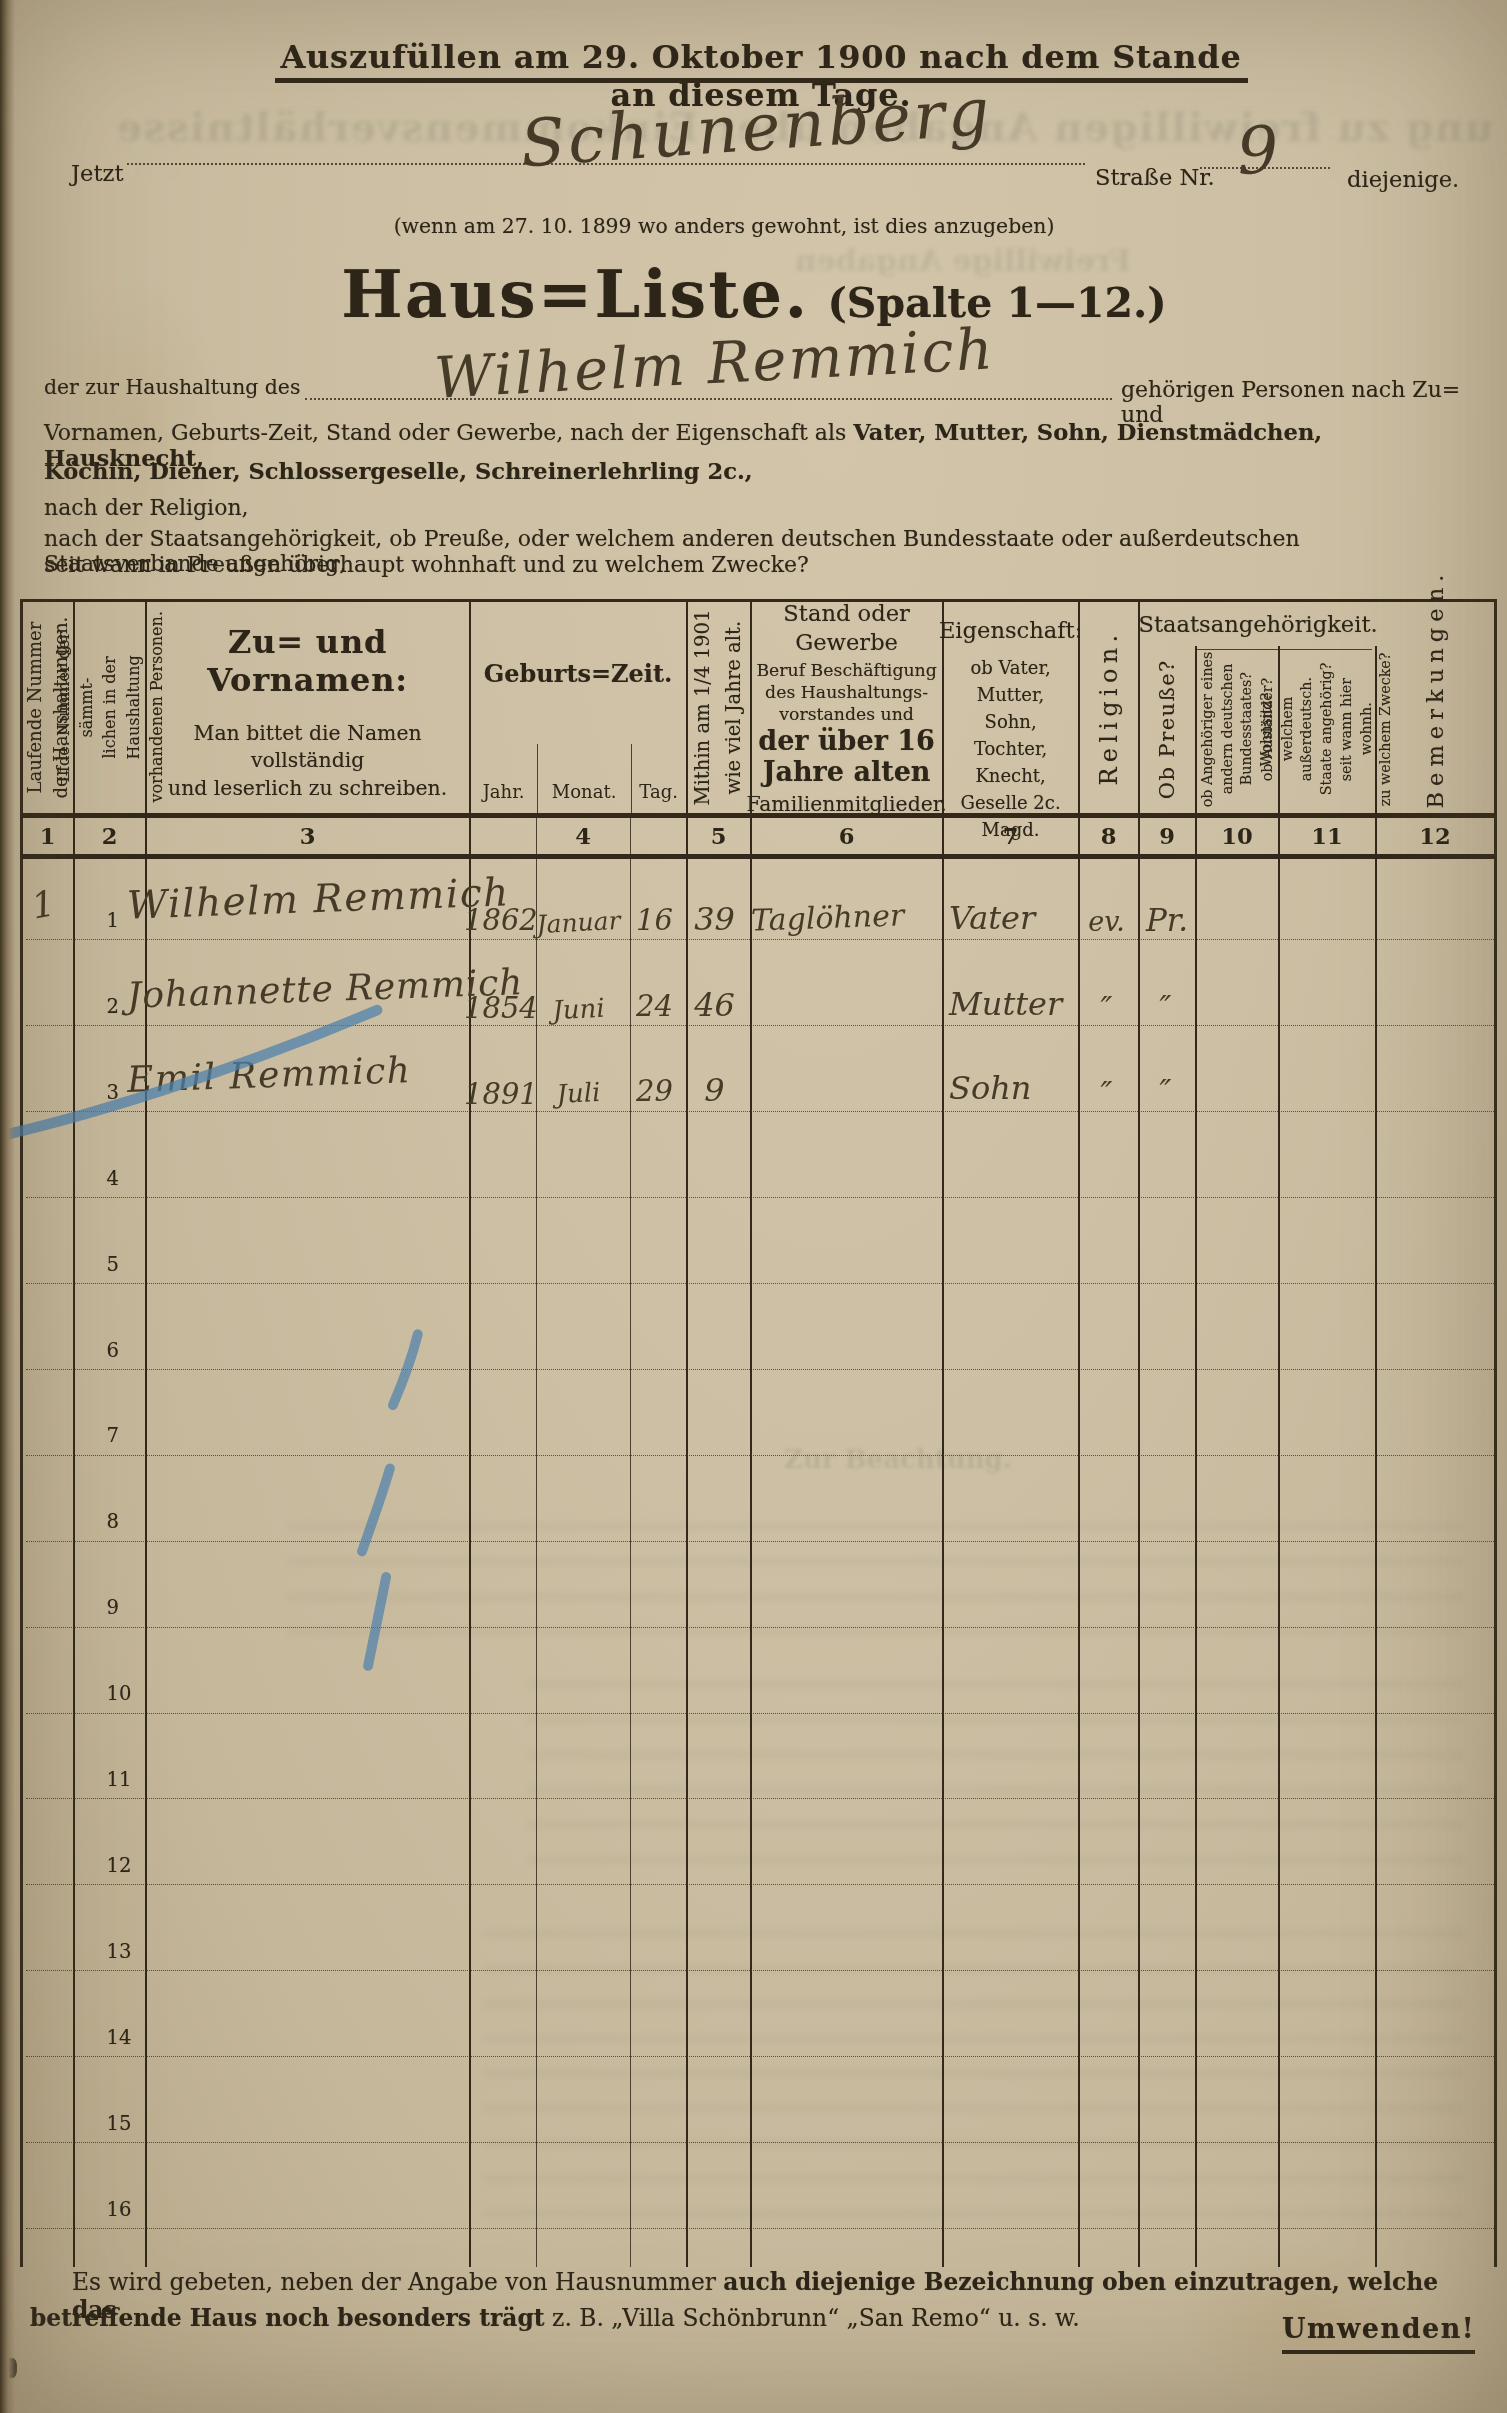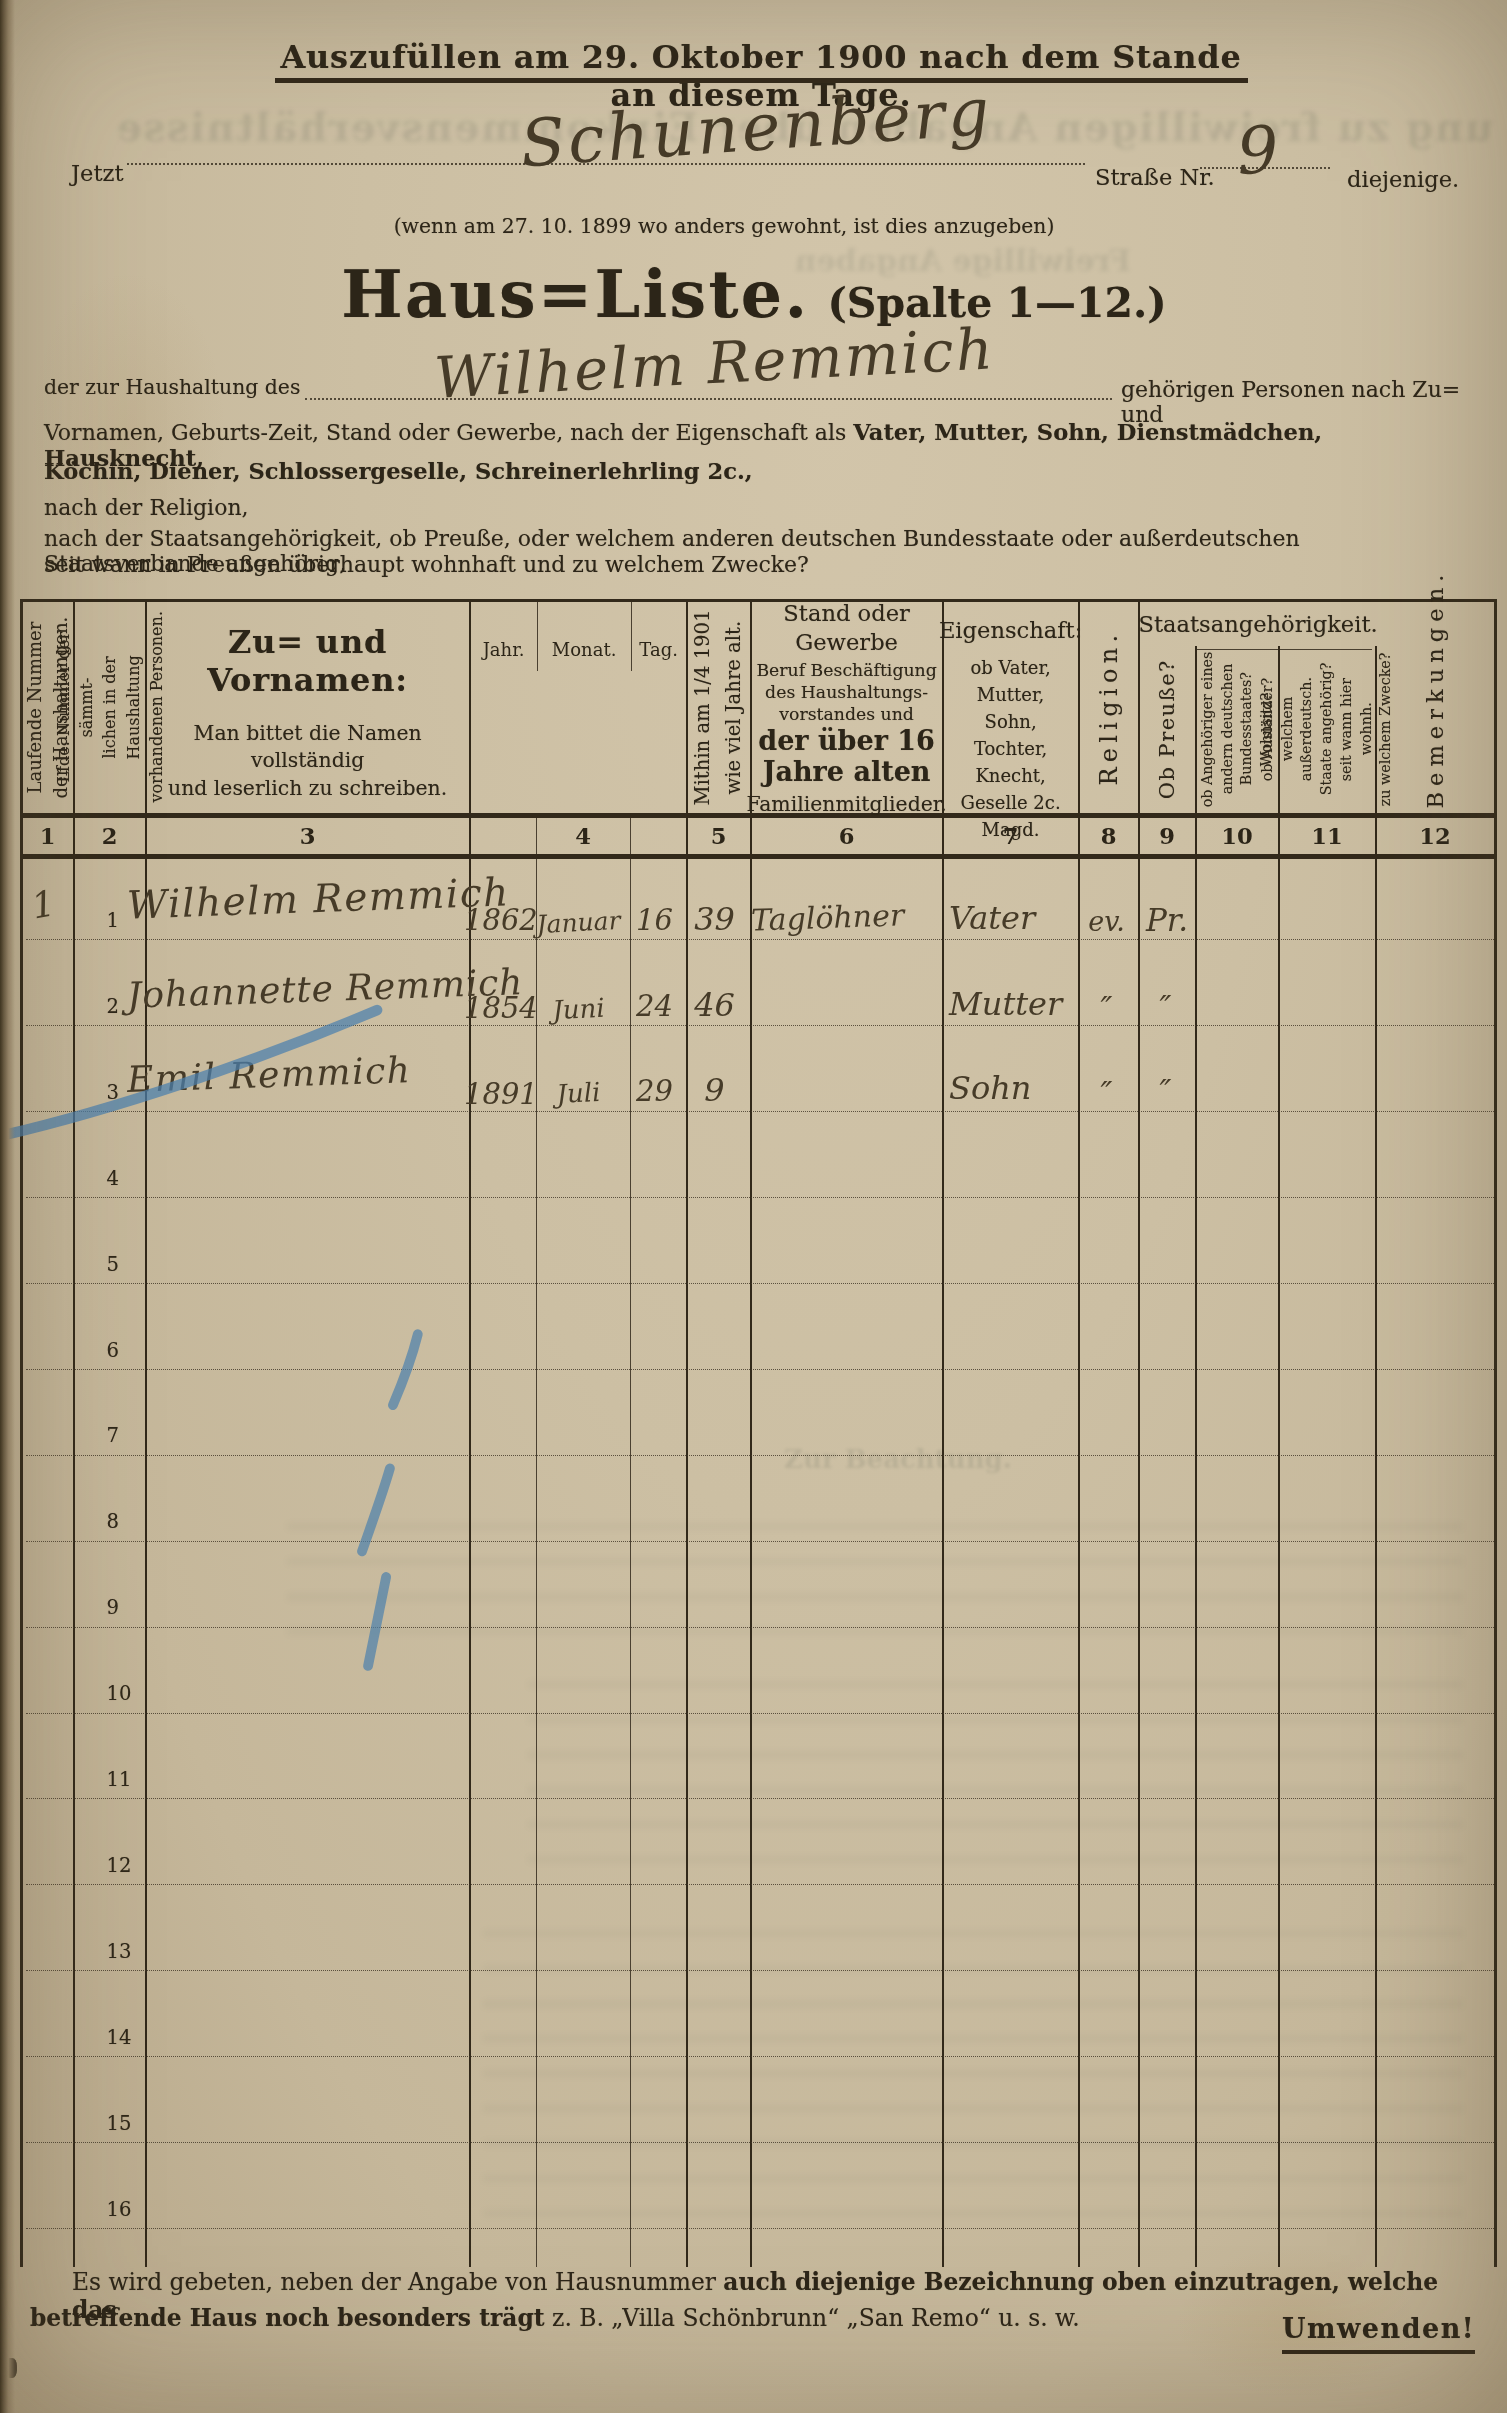--- a/index.html
+++ b/index.html
@@ -186,20 +186,21 @@
       </div>
       <div class="hc c3 bR">
         <div class="col3-in">
           <div class="col3-title printed">Zu= und Vornamen:</div>
           <div class="col3-note pl printed">Man bittet die Namen vollständig
 und leserlich zu schreiben.</div>
         </div>
       </div>
       <div class="hc c4 bR">
         <div class="col4-in">
+          <div class="col4-title printed">Geburts=Zeit.</div>
           <div class="col4-sub">
             <div class="c4a">Jahr.</div>
             <div class="c4b sub-l">Monat.</div>
             <div class="c4c sub-l" style="width:55px;">Tag.</div>
           </div>
         </div>
       </div>
       <div class="hc c5 bR">
         <span class="vt h-c5 printed">Mithin am 1/4 1901
 wie viel Jahre alt.</span>

